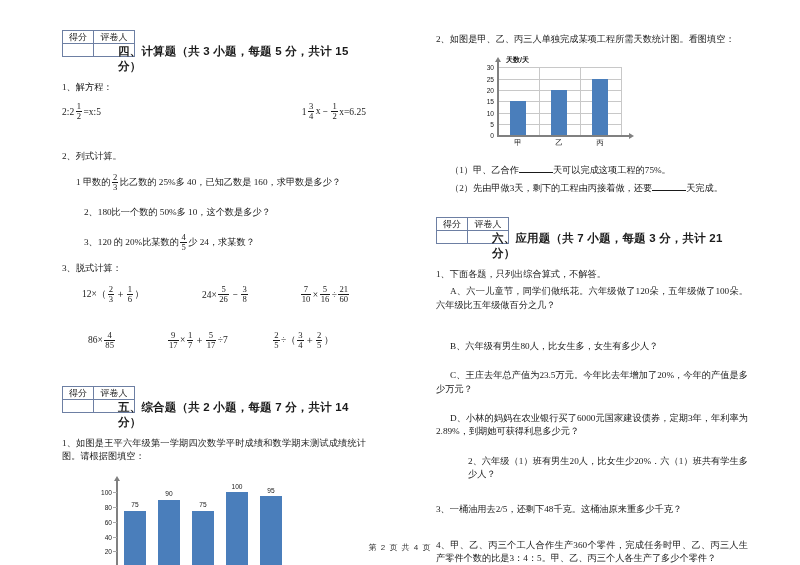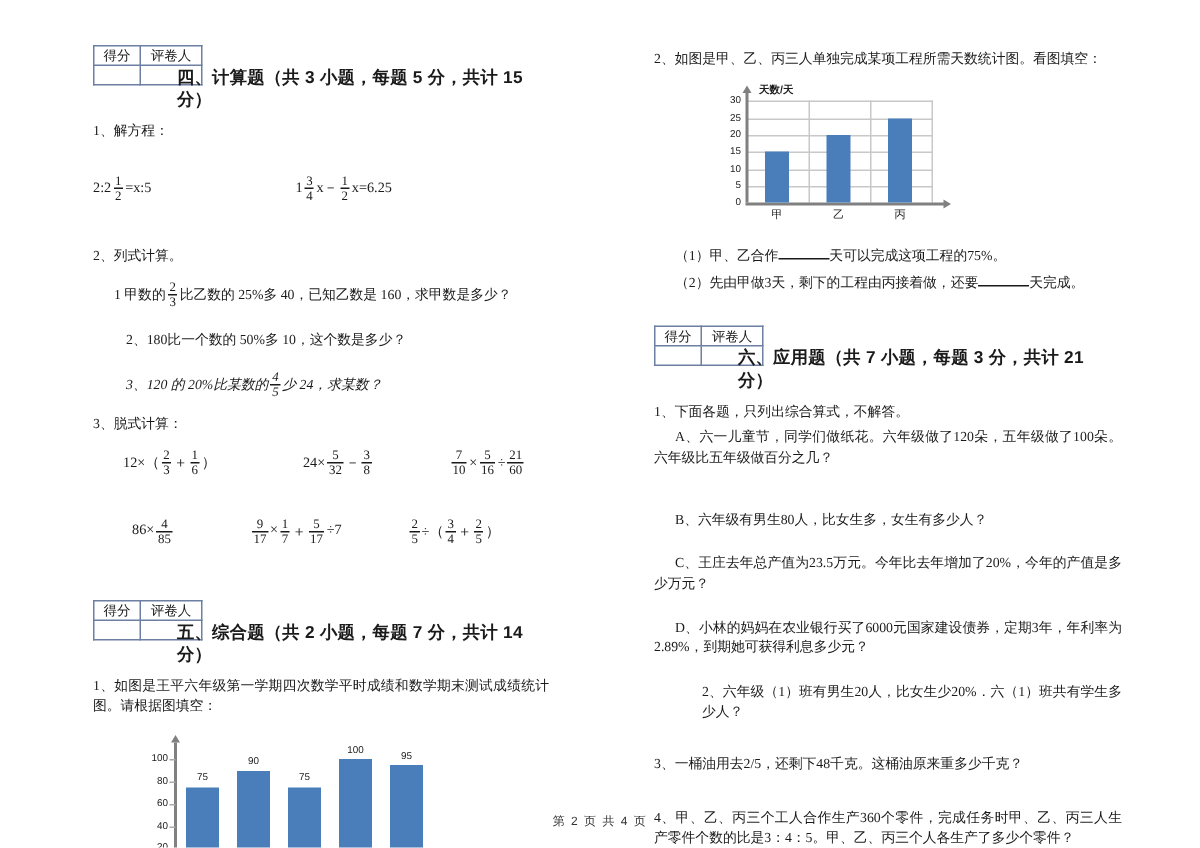--- a/index.html
+++ b/index.html
@@ -97,21 +97,21 @@
     display: inline-flex;
     flex-direction: column;
     align-items: center;
     vertical-align: middle;
     margin: 0 1.5px;
     line-height: 1.05;
     font-size: 8.6px;
   }
   .frac .num { padding: 0 1px; }
   .frac .den { border-top: 1px solid #1a1a1a; padding: 0 1px; }
-  .eqline { margin: 22px 0 0 0; display: flex; font-size: 9.5px; }
+  .eqline { margin: 8px 0 0 0; display: flex; font-size: 9.5px; justify-content: space-between; }
 
   .blank { display: inline-block; border-bottom: 1px solid #1a1a1a; width: 34px; height: 9px; }
 
   
   .chart-wrap-left {
     position: relative;
     width: 250px;
     height: 104px;
     margin: 14px 0 0 32px;
   }
@@ -261,21 +261,21 @@
         <span class="frac">
           <span class="num">2</span>
           <span class="den">3</span>
         </span>
         <span>比乙数的 25%多 40，已知乙数是 160，求甲数是多少？</span>
       </span>
     </div>
 
     <div class="q-sub" style="margin-top:14px;margin-left:22px;">2、180比一个数的 50%多 10，这个数是多少？</div>
 
-    <div class="q-sub" style="margin-top:14px;margin-left:22px;font-style:italic;">
+    <div class="q-sub" style="margin-top:14px;margin-left:22px;">
       <span class="expr">
         <span>3、120 的 20%比某数的</span>
         <span class="frac">
           <span class="num">4</span>
           <span class="den">5</span>
         </span>
         <span>少 24，求某数？</span>
       </span>
     </div>
 
@@ -293,21 +293,21 @@
           <span class="num">1</span>
           <span class="den">6</span>
         </span>
         <span>）</span>
       </span>
       <span class="expr-gap1"></span>
       <span class="expr">
         <span>24×</span>
         <span class="frac">
           <span class="num">5</span>
-          <span class="den">32</span>
+          <span class="den">26</span>
         </span>
         <span>－</span>
         <span class="frac">
           <span class="num">3</span>
           <span class="den">8</span>
         </span>
       </span>
       <span class="expr-gap2"></span>
       <span class="expr">
         <span class="frac">

